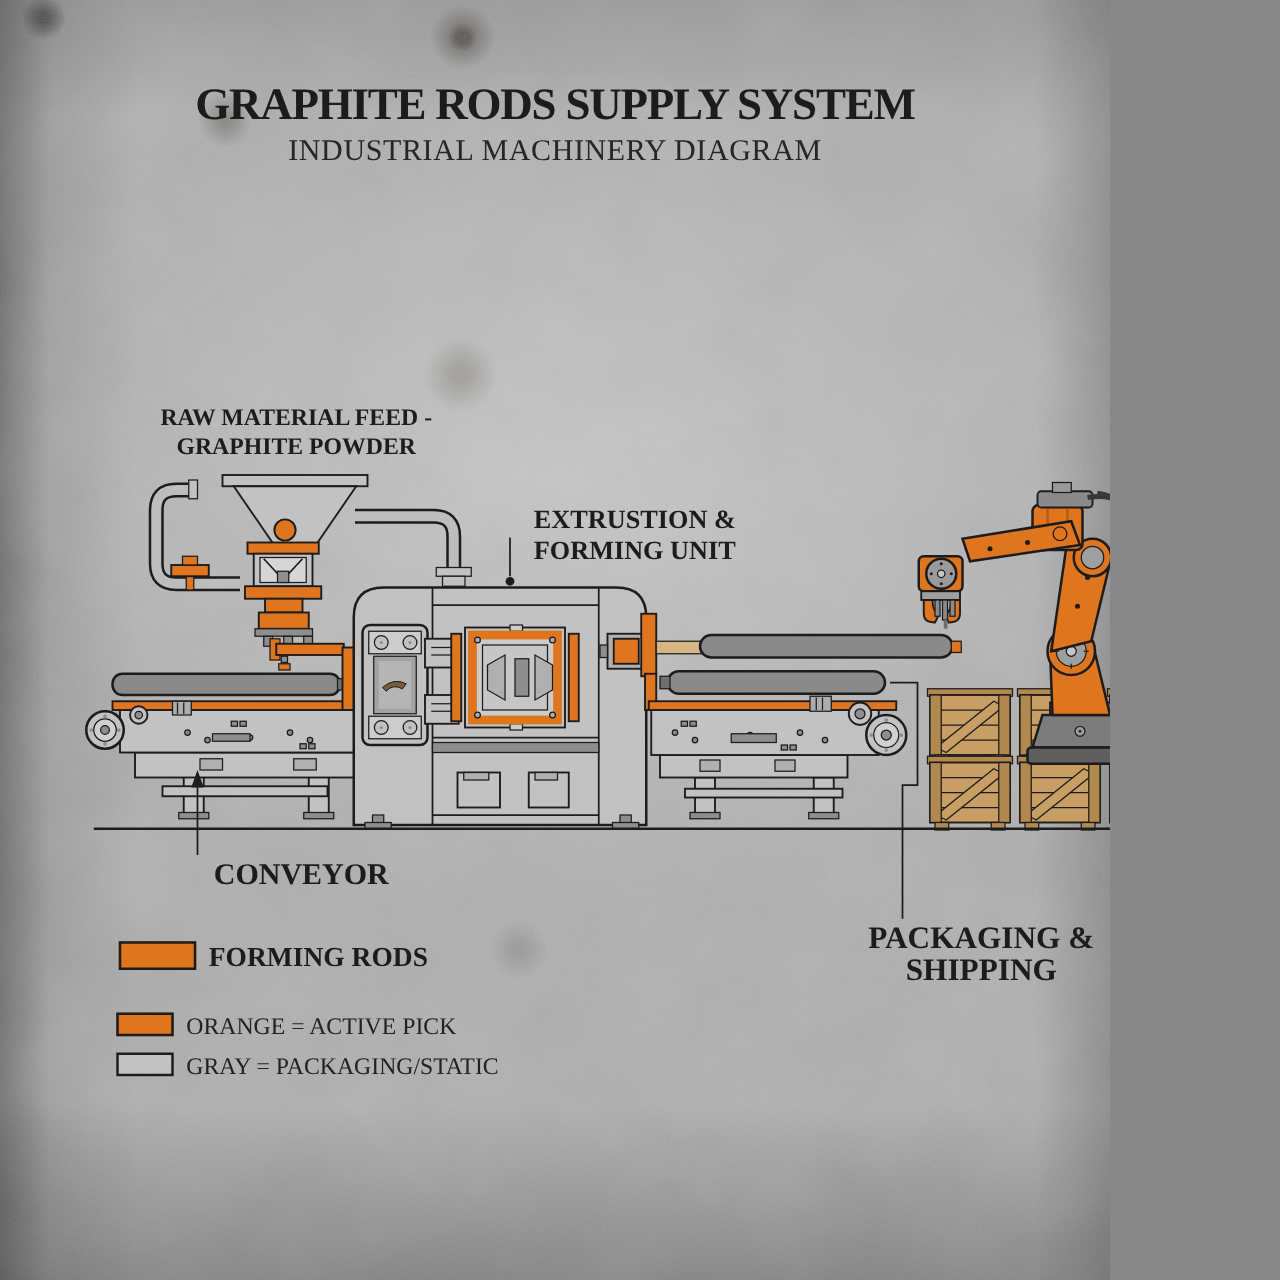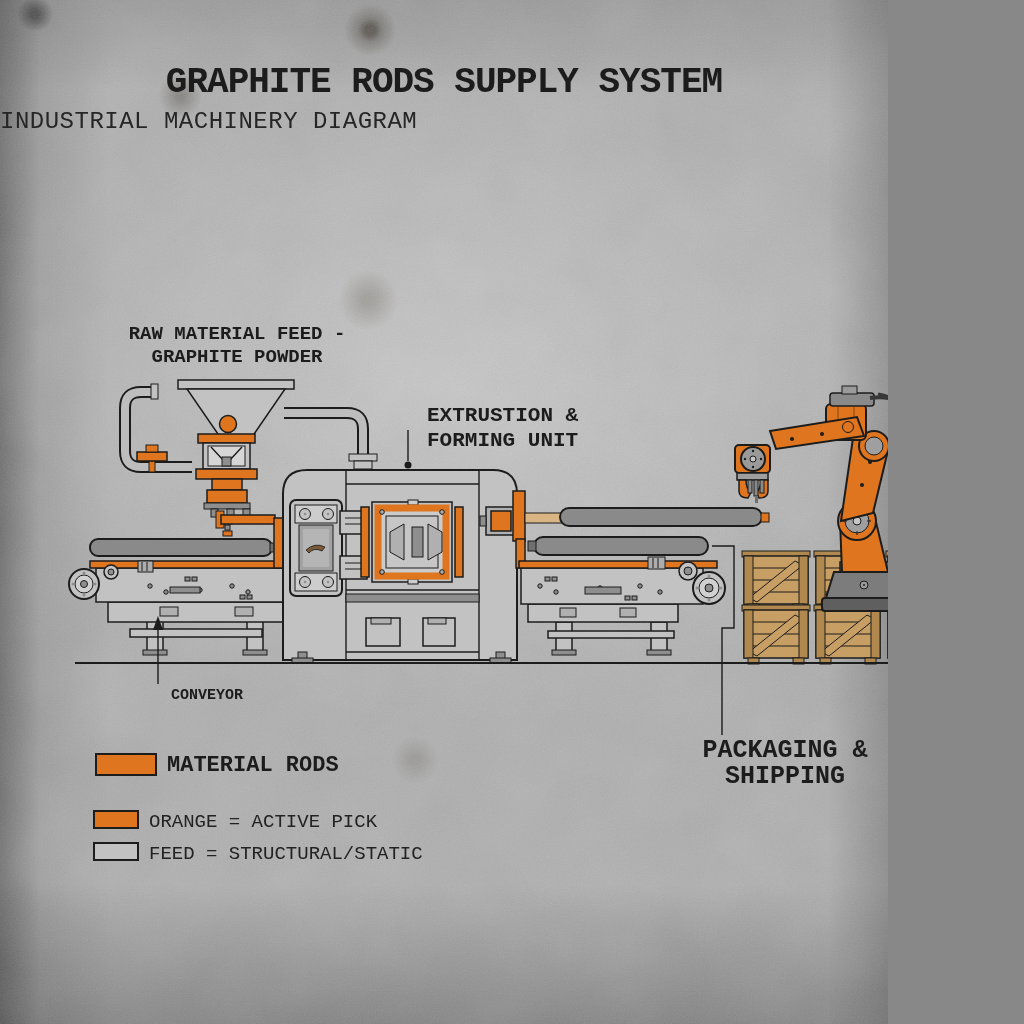--- a/index.html
+++ b/index.html
@@ -1,43 +1,43 @@
 <!DOCTYPE html>
 <html style="--c-active_flow: #DF751E; --c-structural_gray: #C2C2C2; --c-rod_gray: #8A8A8A; --c-crate_wood: #C79E63; --c-outline: #1C1C1C; --c-text: #1C1C1C; --c-background: #AFAFAF;"><head>
 <meta charset="utf-8">
 <style>
   html,body{margin:0;padding:0;background:#888;}
   .stage{position:relative;width:888px;height:1024px;overflow:hidden;
-         font-family:Liberation Mono, monospace;
+         font-family:Liberation Serif, serif;
          background:var(--c-background,#afafaf);}
   
   .bg{position:absolute;inset:0;
     background:
       radial-gradient(circle at 370px 30px, rgba(40,32,22,.55) 0 5px, rgba(40,32,22,.25) 12px, transparent 26px),
       radial-gradient(circle at 35px 14px, rgba(20,20,20,.5) 0 4px, transparent 18px),
       radial-gradient(circle at 952px 26px, rgba(30,30,30,.45) 0 4px, transparent 16px),
       radial-gradient(circle at 180px 96px, rgba(60,55,45,.35) 0 3px, transparent 22px),
       radial-gradient(circle at 368px 300px, rgba(70,60,45,.25) 0 6px, transparent 30px),
       radial-gradient(circle at 415px 760px, rgba(70,65,55,.2) 0 4px, transparent 24px),
       radial-gradient(ellipse 700px 480px at 52% 38%, rgba(255,255,255,.30), transparent 70%),
       linear-gradient(90deg, rgba(0,0,0,.38), rgba(0,0,0,.10) 40px, transparent 110px),
       linear-gradient(270deg, rgba(0,0,0,.20), transparent 60px),
       linear-gradient(0deg, rgba(0,0,0,.25), transparent 140px),
       linear-gradient(180deg, rgba(0,0,0,.12), transparent 90px);
   }
   .noise{position:absolute;inset:0;}
   .title{position:absolute;top:62px;left:0;width:100%;text-align:center;
          font-size:36px;font-weight:bold;letter-spacing:-1px;color:var(--c-text,#1c1c1c);}
-  .subtitle{position:absolute;top:108px;left:0;width:100%;text-align:left;
+  .subtitle{position:absolute;top:108px;left:0;width:100%;text-align:center;
          font-size:24px;font-weight:normal;letter-spacing:.5px;color:#262626;}
   .lbl{position:absolute;color:var(--c-text,#1c1c1c);white-space:pre;}
   .lbl-raw{left:118px;top:323px;width:238px;text-align:center;font-size:19px;font-weight:bold;line-height:23px;}
   .lbl-ext{left:427px;top:403px;font-size:21px;font-weight:bold;line-height:25px;}
   .lbl-robot{left:618px;top:401px;font-size:19px;font-weight:normal;letter-spacing:.3px;}
-  .lbl-conv{left:171px;top:687px;font-size:15px;font-weight:bold;}
+  .lbl-conv{left:171px;top:687px;font-size:24px;font-weight:bold;}
   .lbl-pack{left:690px;top:738px;width:190px;text-align:center;font-size:25px;font-weight:bold;line-height:26px;}
   .legend{position:absolute;left:0;top:0;width:100%;height:100%;}
   .sw{position:absolute;border:2px solid var(--c-outline,#1c1c1c);box-sizing:border-box;}
   .sw-orange{background:var(--c-active_flow,#df751e);}
   .sw-gray{background:var(--c-structural_gray,#c6c6c6);}
   .sw1{left:95px;top:753px;width:62px;height:23px;}
   .sw2{left:93px;top:810px;width:46px;height:19px;}
   .sw3{left:93px;top:842px;width:46px;height:19px;}
   .lg1{left:167px;top:753px;font-size:22px;font-weight:bold;}
   .lg2{left:149px;top:811px;font-size:19px;font-weight:normal;color:#222;}
@@ -366,19 +366,19 @@
   <div class="lbl lbl-raw">RAW MATERIAL FEED -
 GRAPHITE POWDER</div>
   <div class="lbl lbl-ext">EXTRUSTION &amp;
 FORMING UNIT</div>
   <div class="lbl lbl-conv">CONVEYOR</div>
   <div class="lbl lbl-pack">PACKAGING &amp;
 SHIPPING</div>
 
   <div class="legend">
     <div class="sw sw-orange sw1"></div>
-    <div class="lbl lg1">MATERIAL RODS</div>
+    <div class="lbl lg1">FORMING RODS</div>
     <div class="sw sw-orange sw2"></div>
     <div class="lbl lg2">ORANGE = ACTIVE PICK</div>
     <div class="sw sw-gray sw3"></div>
-    <div class="lbl lg3">FEED = STRUCTURAL/STATIC</div>
+    <div class="lbl lg3">GRAY = PACKAGING/STATIC</div>
   </div>
 </div>
 
 </body></html>

